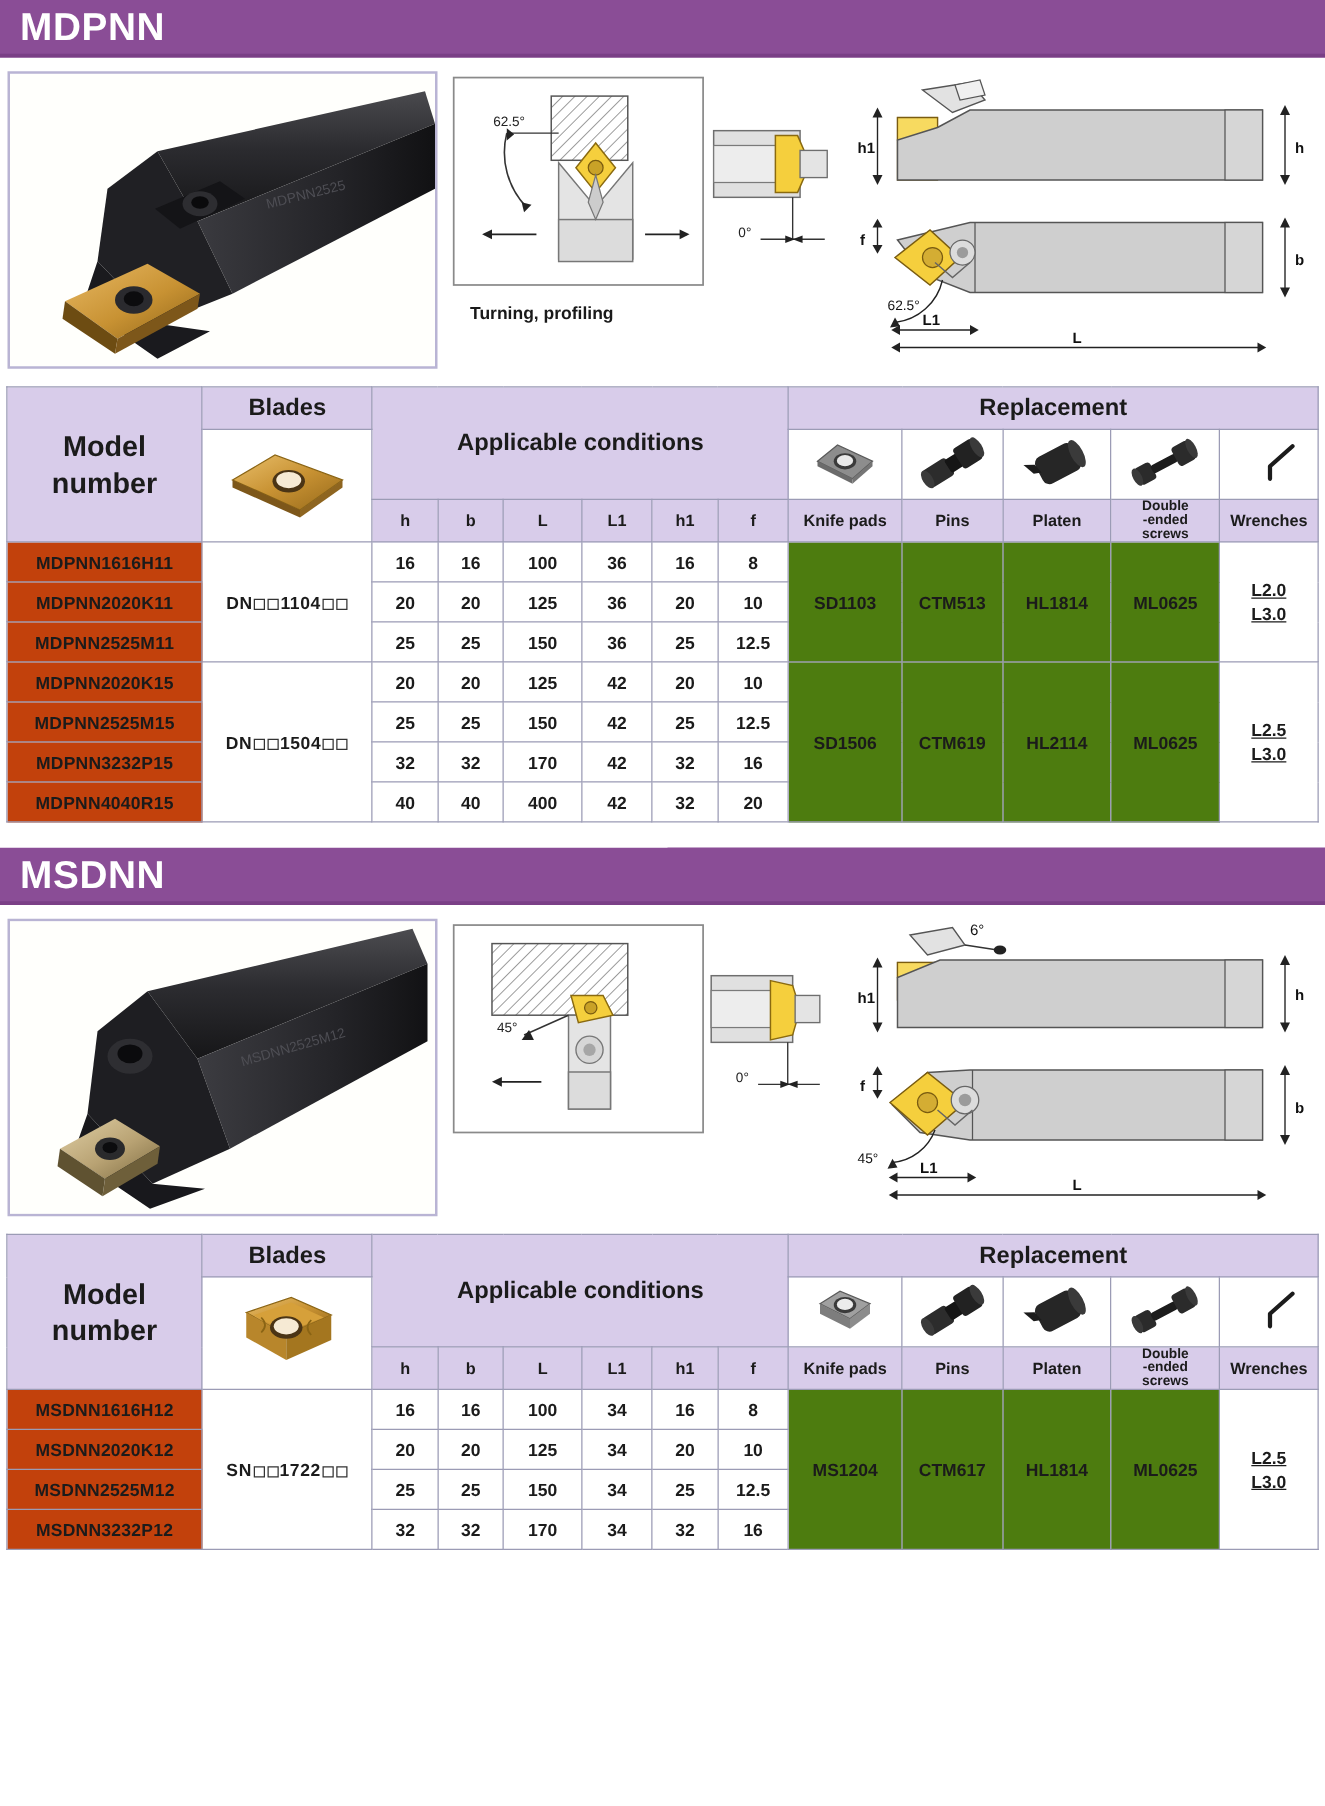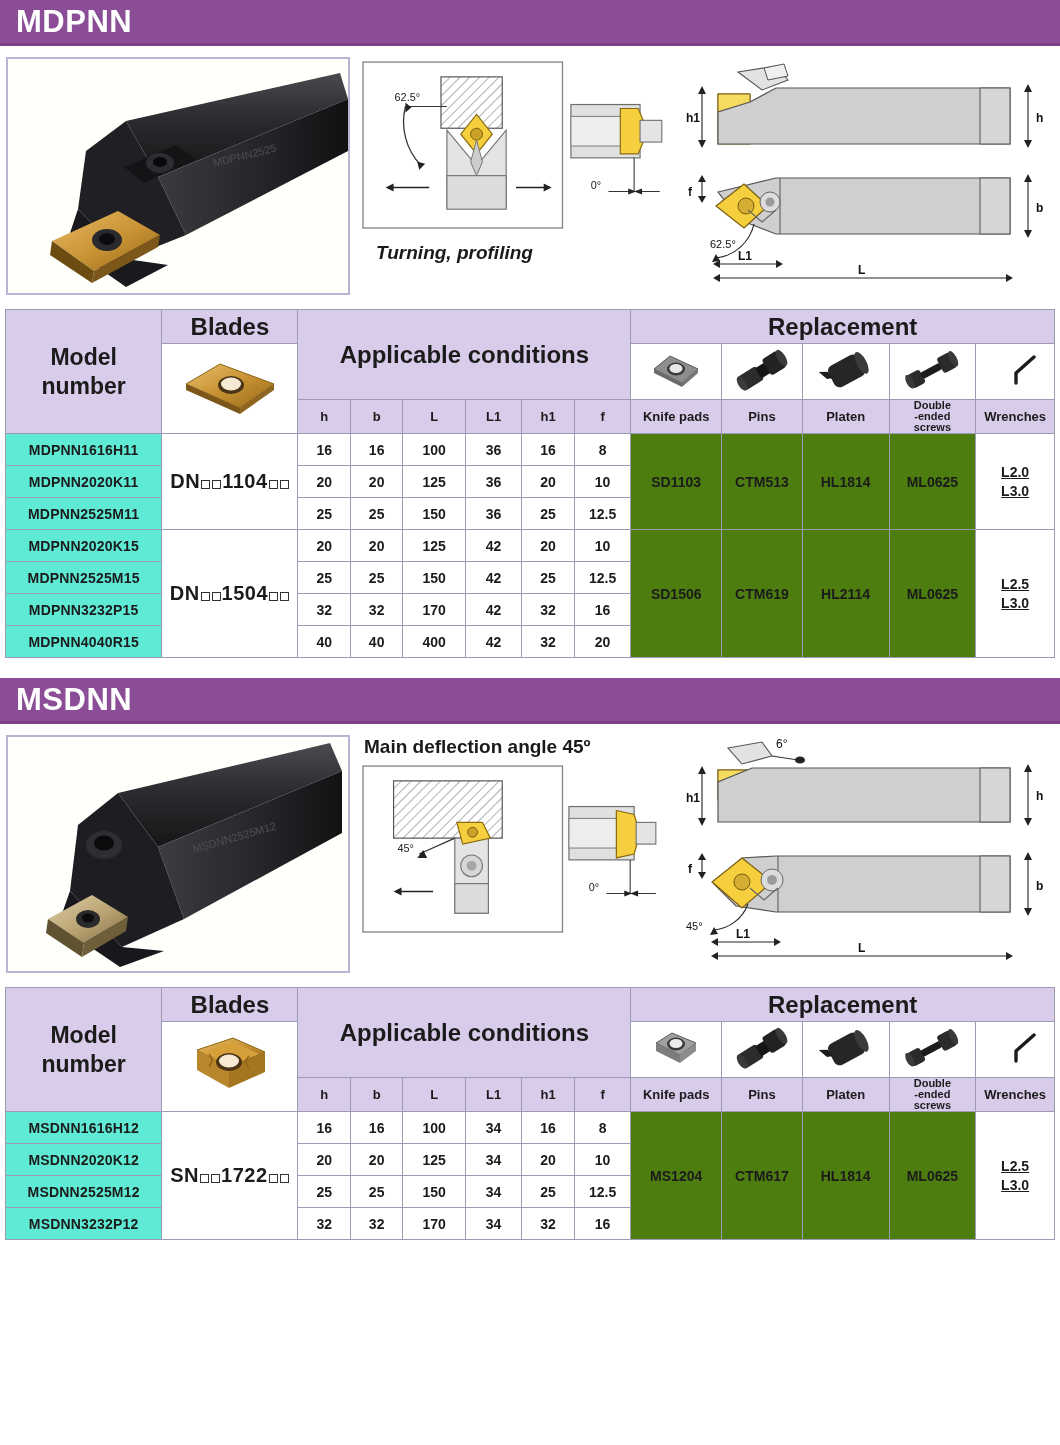--- a/index.html
+++ b/index.html
@@ -65,24 +65,23 @@
     margin-top: 12px;
     padding-left: 10px;
   }
   .angle-title {
     font-size: 19px;
     font-weight: bold;
     margin: 0 0 4px 4px;
     white-space: nowrap;
   }
   .angle-caption {
-    font-size: 19px;
+    font-size: 14px;
     font-weight: bold;
     margin: 6px 0 0 16px;
-    font-style: italic;
   }
   .angle-diagrams {
     display: flex;
     align-items: flex-start;
   }
 
   .dim-block {
     flex: 1;
     margin-top: 6px;
   }
@@ -100,21 +99,21 @@
     text-align: center;
     vertical-align: middle;
     padding: 0;
     font-weight: bold;
     color: #1b1b1b;
   }
   .hdr {
     background: #d8ccea;
   }
   .hdr-big {
-    font-size: 24px;
+    font-size: 19px;
     font-weight: bold;
     height: 34px;
   }
   .hdr-model {
     font-size: 23px;
     font-weight: bold;
     line-height: 1.25;
   }
   .hdr-sub {
     background: #d8ccea;
@@ -129,37 +128,37 @@
   }
   .blade-img-cell {
     background: #ffffff;
     height: 62px;
   }
   .pic-cell {
     background: #ffffff;
     height: 56px;
   }
   .model-cell {
-    background: #5eead4;
+    background: #c2410c;
     font-size: 14px;
     height: 32px;
     letter-spacing: 0.2px;
   }
   .data-cell {
     background: #ffffff;
     height: 32px;
     font-size: 14px;
   }
   .code-cell {
     background: #4d7c0f;
     font-size: 14px;
   }
   .blade-code-cell {
     background: #ffffff;
-    font-size: 20px;
+    font-size: 14px;
     letter-spacing: 0.5px;
   }
   .wrench-cell {
     background: #ffffff;
     font-size: 14px;
     line-height: 1.35;
     text-decoration: underline;
   }
   .sq { display:inline-block; width:9px; height:9px; border:1.4px solid #333; margin:0 1px; vertical-align: -1px;}
 
@@ -558,21 +557,20 @@
       <ellipse cx="80" cy="182" rx="12" ry="9" fill="#2a2a2c"></ellipse>
       <ellipse cx="80" cy="181" rx="6" ry="4.5" fill="#0c0c0e"></ellipse>
 
       <ellipse cx="96" cy="108" rx="18" ry="14" fill="#2e2e32"></ellipse>
       <ellipse cx="96" cy="106" rx="10" ry="7.5" fill="#0b0b0d"></ellipse>
       <text x="186" y="116" fill="#4e4e54" font-size="11" font-family="Liberation Sans, sans-serif" transform="rotate(-16 186 116)">MSDNN2525M12</text>
     </svg>
   </div>
 
   <div class="angle-block">
-    <div class="angle-title">Main deflection angle 45º</div>
     <div class="angle-diagrams">
       <svg width="208" height="178" viewBox="0 0 208 178">
         <rect x="3" y="3" width="202" height="168" fill="#ffffff" stroke="#8a8a8a" stroke-width="1.4"></rect>
         <defs>
           <pattern id="hatch2" width="7" height="7" patternTransform="rotate(45)" patternUnits="userSpaceOnUse">
             <line x1="0" y1="0" x2="0" y2="7" stroke="#6e6e6e" stroke-width="1.1"></line>
           </pattern>
         </defs>
         <rect x="34" y="18" width="110" height="58" fill="url(#hatch2)" stroke="#555" stroke-width="1.2"></rect>
 

